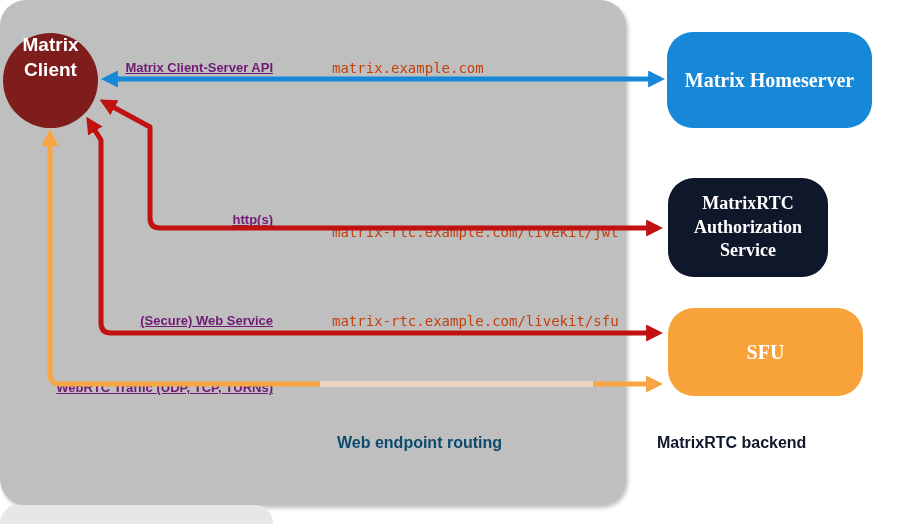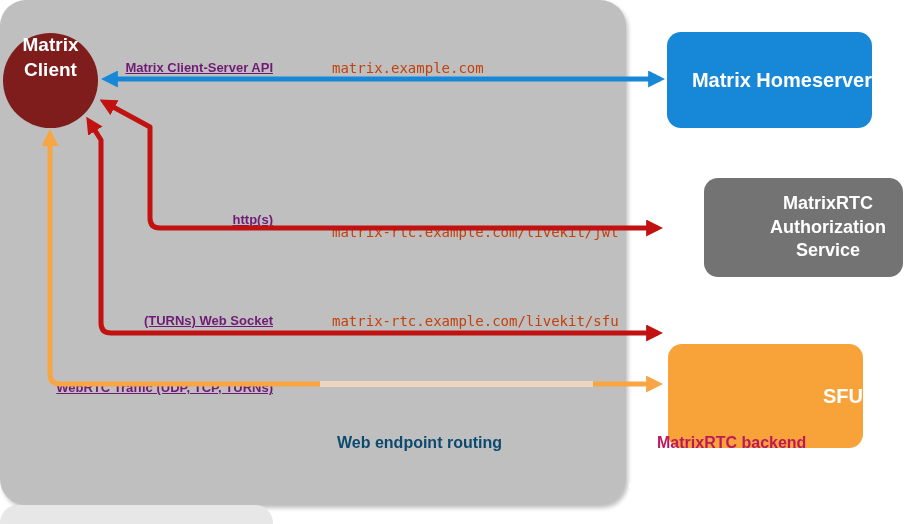--- a/index.html
+++ b/index.html
@@ -1,43 +1,43 @@
 <!DOCTYPE html>
 <html><head>
 <meta charset="utf-8">
 <style>
   html,body{margin:0;padding:0;}
   body{
     width:921px;height:524px;position:relative;background:#ffffff;
     font-family:"Liberation Sans", sans-serif;overflow:hidden;
   }
-  .box{position:absolute;border-radius:14px;display:flex;align-items:center;justify-content:flex-end;text-align:center;}
+  .box{position:absolute;border-radius:26px;display:flex;align-items:center;justify-content:center;text-align:center;font-family:Liberation Serif, serif;}
   #outer-box{left:290px;top:5px;width:626px;height:505px;background:#bfbfbf;border-radius:26px;box-shadow:2px 3px 4px rgba(0,0,0,0.25);}
   #routing-box{left:320px;top:32px;width:273px;height:428px;background:#e7e7e7;border-radius:18px;}
   #homeserver-box{left:667px;top:32px;width:205px;height:96px;background:#1787d8;}
-  #auth-box{left:704px;top:178px;width:199px;height:99px;background:#737373;}
-  #sfu-box{left:668px;top:308px;width:195px;height:104px;background:#f8a339;margin-top:36px;}
+  #auth-box{left:668px;top:178px;width:160px;height:99px;background:#0f172a;}
+  #sfu-box{left:668px;top:308px;width:195px;height:88px;background:#f8a339;}
   .box-title{color:#ffffff;font-weight:bold;font-size:20px;}
   #auth-box .box-title{font-size:18px;line-height:1.3;width:150px;}
   #client-circle{
     position:absolute;left:3px;top:33px;width:95px;height:95px;border-radius:50%;
     background:#7f1d1d;display:flex;align-items:flex-start;justify-content:center;text-align:center;
   }
   #client-circle .box-title{font-size:19px;line-height:1.3;}
   .endpoint{
     position:absolute;left:332px;font-family:"DejaVu Sans Mono", monospace;
     font-size:14px;color:#c2410c;white-space:nowrap;
   }
   .arrow-label{
     position:absolute;right:648px;font-size:13px;font-weight:bold;color:#701a75;
     white-space:nowrap;text-align:right;text-decoration:underline;
   }
   .zone-label{position:absolute;font-size:16px;font-weight:bold;white-space:nowrap;}
   #routing-label{left:337px;top:434px;color:#0c4a6e;}
-  #backend-label{left:657px;top:434px;color:#be185d;}
+  #backend-label{left:657px;top:434px;color:#0f172a;}
   #site-label{
     position:absolute;right:17px;top:478px;font-size:20px;font-weight:normal;color:#ffffff;white-space:nowrap;
   }
   #arrows-layer{position:absolute;left:0;top:0;pointer-events:none;}
 </style>
 </head>
 <body>
 
 <div id="outer-box"></div>
 
@@ -58,21 +58,21 @@
 <div id="client-circle">
   <span class="box-title" style="width:70px;">Matrix Client</span>
 </div>
 
 <div class="endpoint" style="top:60px;">matrix.example.com</div>
 <div class="endpoint" style="top:224px;">matrix-rtc.example.com/livekit/jwt</div>
 <div class="endpoint" style="top:313px;">matrix-rtc.example.com/livekit/sfu</div>
 
 <div class="arrow-label" style="top:60px;">Matrix Client-Server API</div>
 <div class="arrow-label" style="top:212px;">http(s)</div>
-<div class="arrow-label" style="top:313px;">(TURNs) Web Socket</div>
+<div class="arrow-label" style="top:313px;">(Secure) Web Service</div>
 <div class="arrow-label" style="top:380px;">WebRTC Traffic (UDP, TCP, TURNs)</div>
 
 <div id="routing-label" class="zone-label">Web endpoint routing</div>
 <div id="backend-label" class="zone-label">MatrixRTC backend</div>
 <div id="site-label">Site Deployment: example.com</div>
 
 <svg id="arrows-layer" width="921" height="524" viewBox="0 0 921 524">
   <defs>
     <marker id="ah-blue" viewBox="0 0 10 10" refX="7" refY="5" markerWidth="3.4" markerHeight="3.4" orient="auto-start-reverse">
       <path d="M 0 0 L 10 5 L 0 10 Z" fill="#1787d8"></path>

